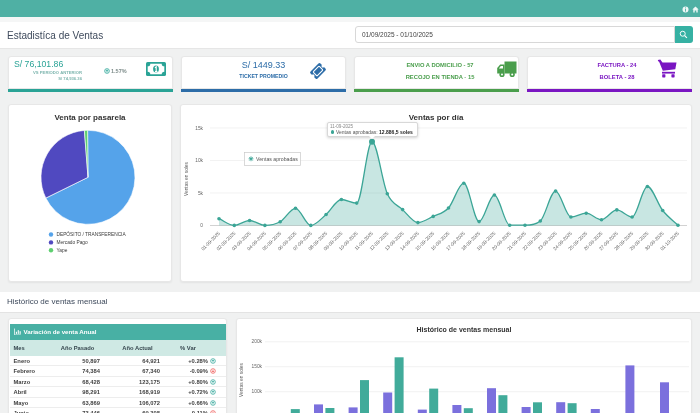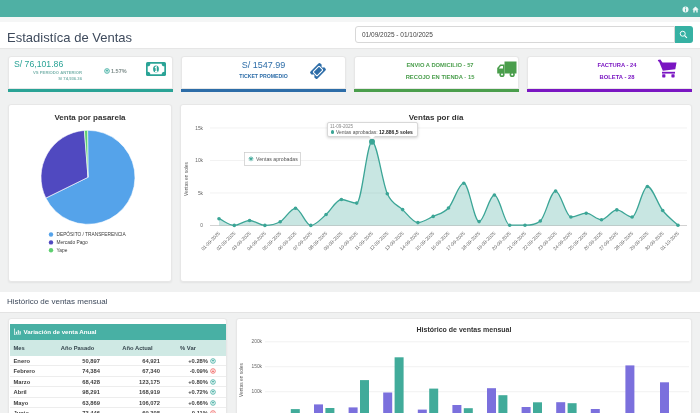--- a/index.html
+++ b/index.html
@@ -18,21 +18,21 @@
     <circle cx="7" cy="7" r="6" fill="#fff" opacity="0.9"></circle>
     <rect x="6.1" y="2.8" width="1.8" height="1.8" fill="#4fb0a4"></rect>
     <rect x="6.1" y="5.8" width="1.8" height="5.4" fill="#4fb0a4"></rect>
   </svg>
 <svg class="abs" style="left:692px;top:6px" width="7" height="7" viewBox="0 0 14 14">
     <path d="M7 1 L13.4 7 H11.4 V13 H8.6 V9 H5.4 V13 H2.6 V7 H0.6 Z" fill="#fff" opacity="0.9"></path>
   </svg>
 
 <div class="abs" style="left:0;top:17px;width:700px;height:5px;background:#f5f6f6"></div>
 <div class="abs" style="left:0;top:22px;width:700px;height:27px;background:#fff;border-bottom:1px solid #e6e6e6"></div>
-<div class="abs" style="left:7px;top:29.5px;font-size:13px;color:#3e4a5c">Estadistíca de Ventas</div>
+<div class="abs" style="left:7px;top:29.5px;font-size:10px;color:#3e4a5c">Estadistíca de Ventas</div>
 <div class="abs" style="left:355px;top:26px;width:320px;height:17px;background:#fff;border:1px solid #d8d8d8;border-radius:3px 0 0 3px;font-size:6.5px;color:#444;line-height:15px;padding-left:6px">01/09/2025 - 01/10/2025</div>
 <div class="abs" style="left:675px;top:26px;width:18px;height:17px;background:#36b1a3;border-radius:0 3px 3px 0"></div>
 <svg class="abs" style="left:679px;top:30px" width="9" height="9" viewBox="0 0 14 14">
     <circle cx="5.8" cy="5.8" r="3.9" fill="none" stroke="#fff" stroke-width="1.5"></circle>
     <line x1="8.8" y1="8.8" x2="12.3" y2="12.3" stroke="#fff" stroke-width="1.7"></line>
   </svg>
 
 <div class="card" style="left:8px"></div>
 <div class="cbar" style="left:8px;background:#2aa396"></div>
 <div class="card" style="left:181px"></div>
@@ -50,21 +50,21 @@
 <path d="M7 10 V4.6 M4.6 7 L7 4.4 L9.4 7" stroke="#2aa396" stroke-width="1.5" fill="none"></path>
 </svg>
 <div class="abs" style="left:111px;top:67.5px;font-size:5.5px;font-weight:bold;color:#7d8c8a">1.57%</div>
 <svg class="abs" style="left:146px;top:62px" width="20" height="14" viewBox="0 0 20 14">
 <rect x="0" y="0" width="20" height="14" rx="1.6" fill="#2aa396"></rect>
 <path d="M4.3,1.7 H15.7 A2.6,2.6 0 0 0 18.3,4.3 V9.7 A2.6,2.6 0 0 0 15.7,12.3 H4.3 A2.6,2.6 0 0 0 1.7,9.7 V4.3 A2.6,2.6 0 0 0 4.3,1.7 Z" fill="#fff"></path>
 <ellipse cx="10" cy="7" rx="2.9" ry="3.6" fill="#2aa396"></ellipse>
 <path d="M9.0,5.9 L10.2,4.8 V9.6 M9.0,9.6 H11.4" stroke="#fff" stroke-width="1.1" fill="none"></path>
 </svg>
 
-<div class="abs" style="left:195px;top:60px;width:137px;text-align:center;font-size:9px;color:#2d6da8">S/ 1547.99</div>
+<div class="abs" style="left:195px;top:60px;width:137px;text-align:center;font-size:9px;color:#2d6da8">S/ 1449.33</div>
 <div class="abs" style="left:195px;top:72.5px;width:137px;text-align:center;font-size:5.2px;font-weight:bold;color:#2d6da8">TICKET PROMEDIO</div>
 <svg class="abs" style="left:309px;top:61px" width="18" height="20" viewBox="0 0 20 22">
 <g transform="translate(10,11) rotate(45)">
 <rect x="-5.5" y="-7.8" width="11" height="15.6" rx="1.6" fill="#2d6da8"></rect>
 <circle cx="0" cy="-7.8" r="1.7" fill="#fff"></circle>
 <circle cx="0" cy="7.8" r="1.7" fill="#fff"></circle>
 <rect x="-3.1" y="-4.7" width="6.2" height="9.4" rx="1" fill="none" stroke="#fff" stroke-width="1.2"></rect>
 </g>
 </svg>
 

